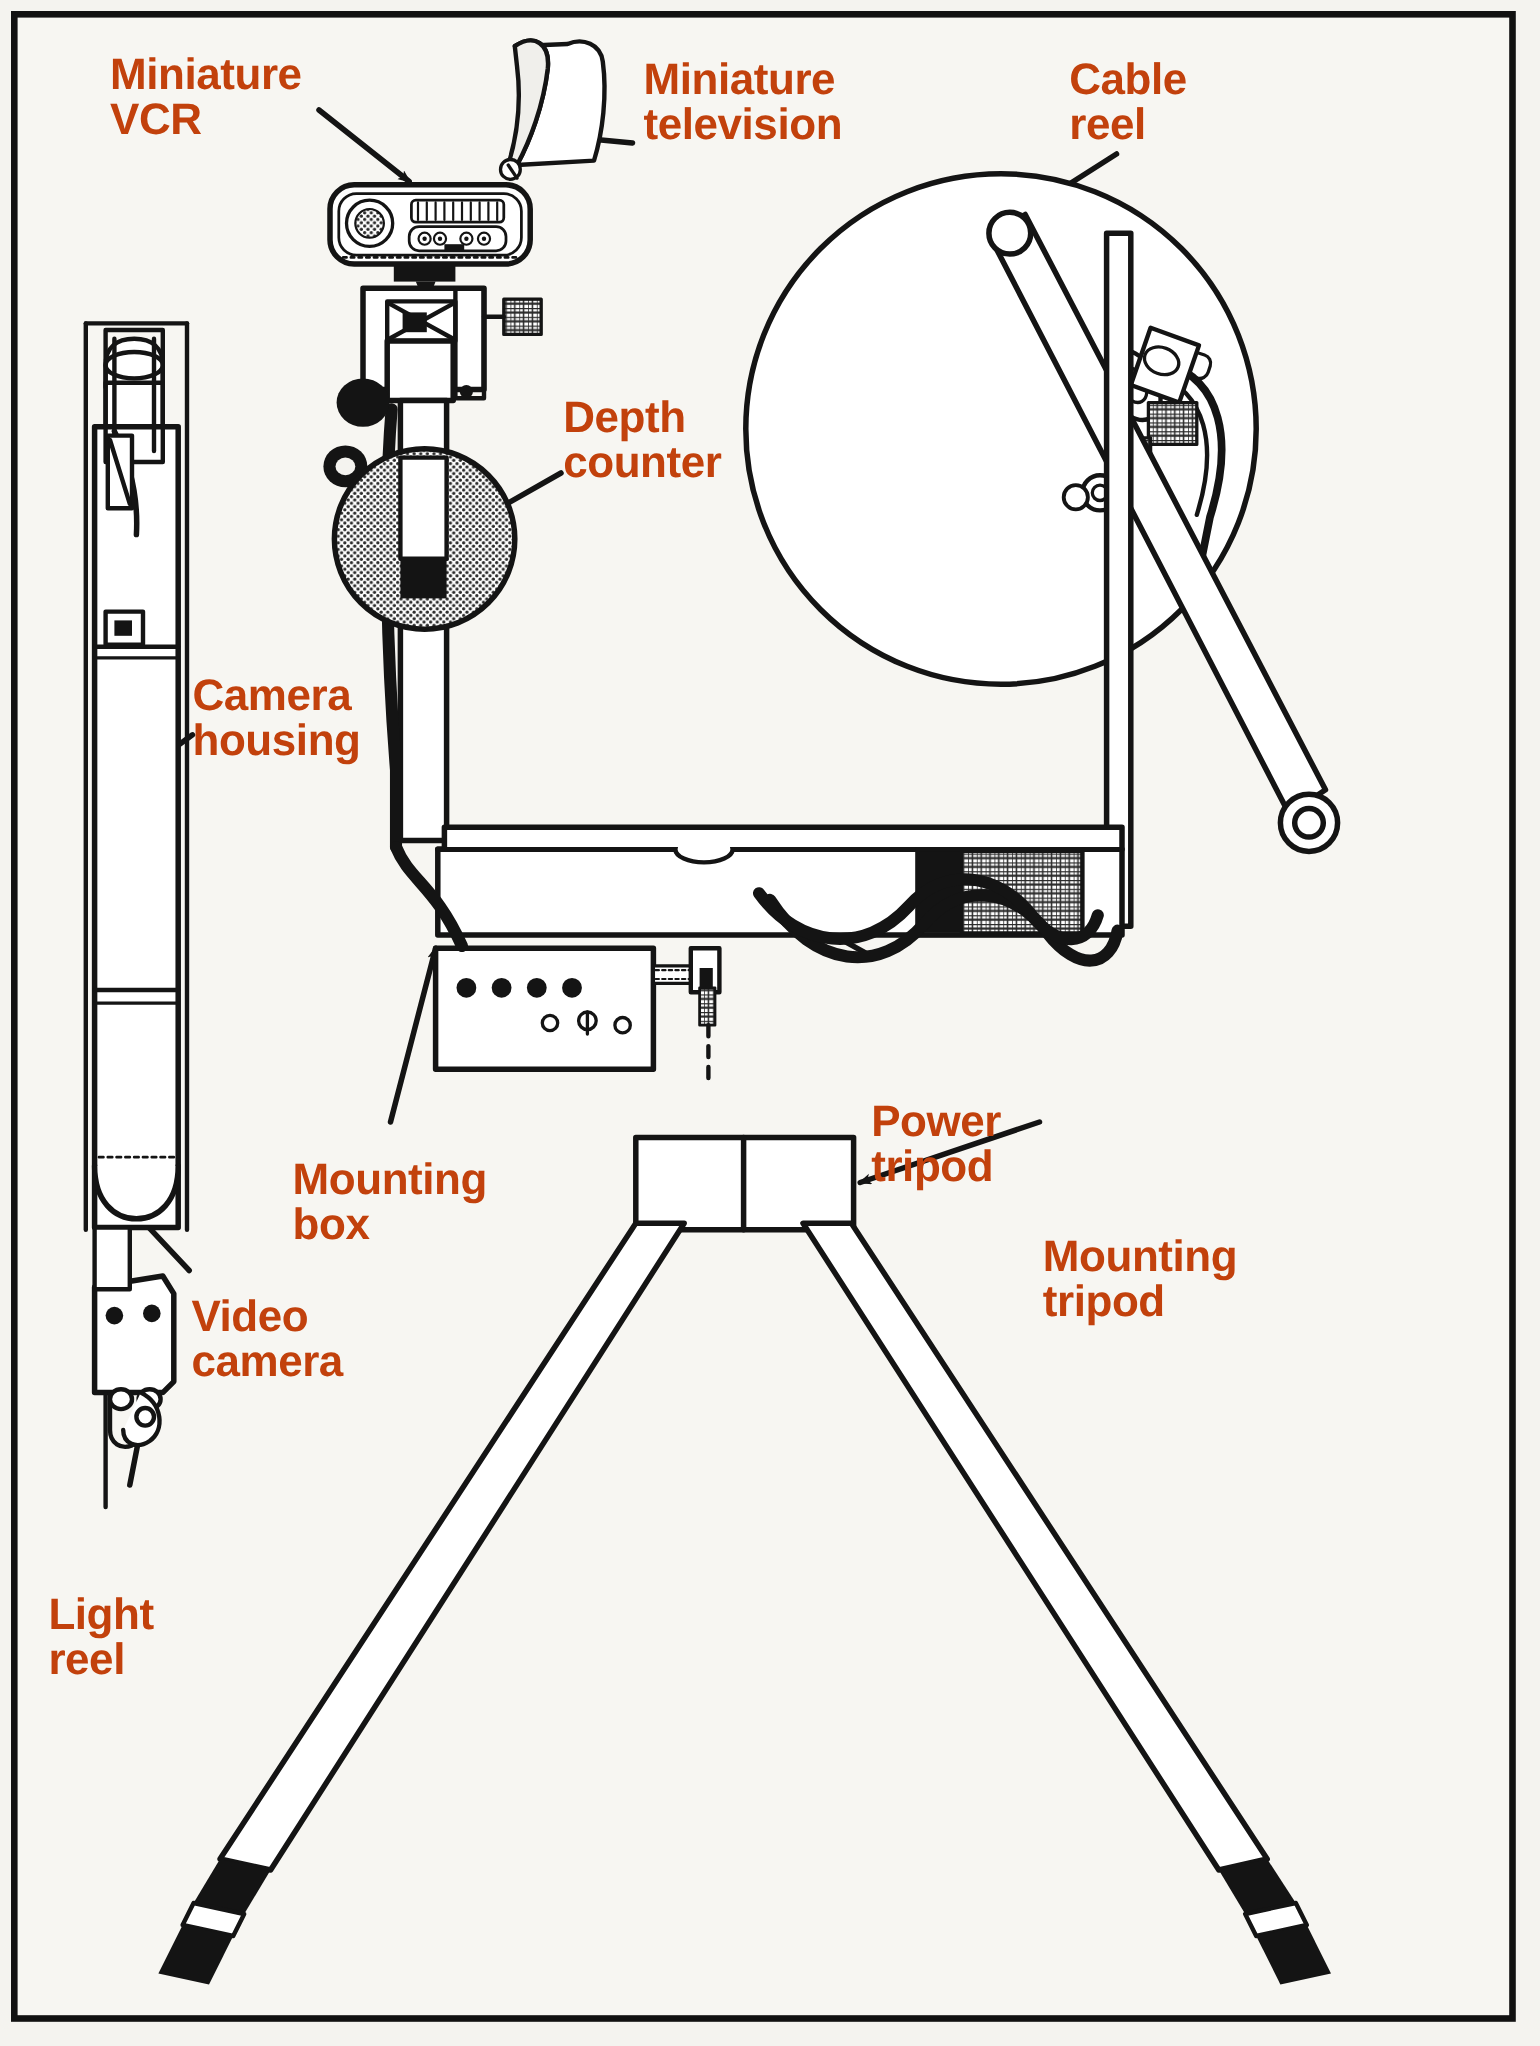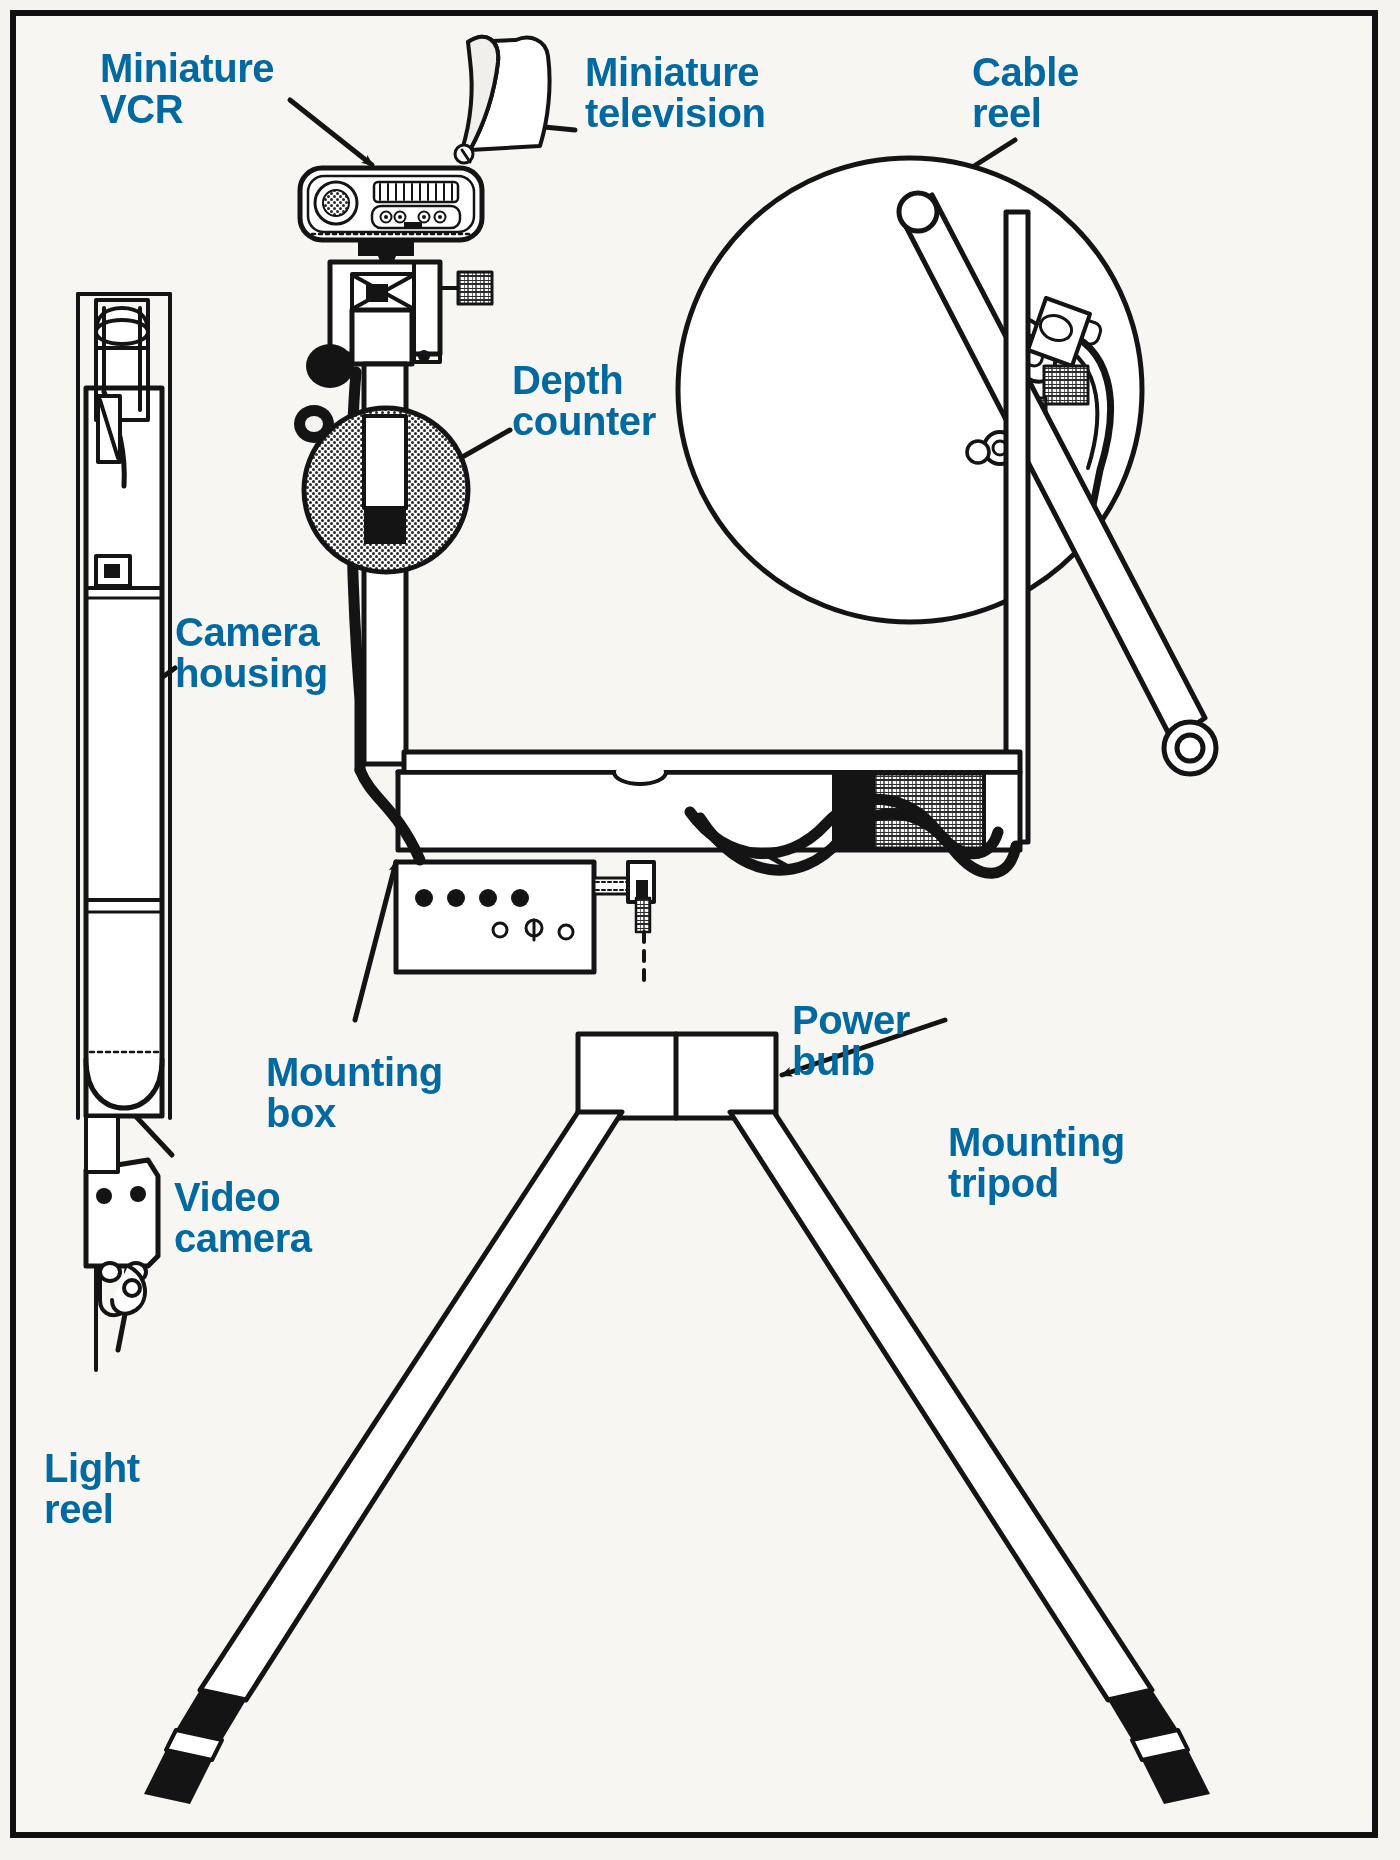--- a/index.html
+++ b/index.html
@@ -15,21 +15,21 @@
     width:1368px;height:1828px;
     border:6px solid #111;
     background:#f7f6f2;
     box-sizing:border-box;
   }
   #canvas{position:absolute;left:0;top:0;width:1400px;height:1860px;}
   .lbl{
     position:absolute;
     font-family:"Liberation Sans",sans-serif;
     font-weight:bold;
-    color:#0369a1;
+    color:#c2410c;
     font-size:40px;
     line-height:1.02;
     letter-spacing:-0.4px;
     white-space:pre;
     text-align:center;
     -webkit-font-smoothing:none;
   }
   .lbl.l{text-align:left;}
 </style>
 </head>
@@ -320,20 +320,20 @@
 television</div>
   <div class="lbl l" style="left:972px;  top:52px;   width:260px;">Cable
 reel</div>
   <div class="lbl l" style="left:512px;  top:360px;  width:300px;">Depth
 counter</div>
   <div class="lbl l" style="left:175px;  top:612px;  width:300px;">Camera
 housing</div>
   <div class="lbl l" style="left:266px;  top:1052px; width:280px;">Mounting
 box</div>
   <div class="lbl l" style="left:792px;  top:1000px; width:280px;">Power
-bulb</div>
+tripod</div>
   <div class="lbl l" style="left:948px;  top:1122px; width:320px;">Mounting
 tripod</div>
   <div class="lbl l" style="left:174px;  top:1177px; width:300px;">Video
 camera</div>
   <div class="lbl l" style="left:44px;   top:1448px; width:240px;">Light
 reel</div>
 </div>
 
 </body></html>

